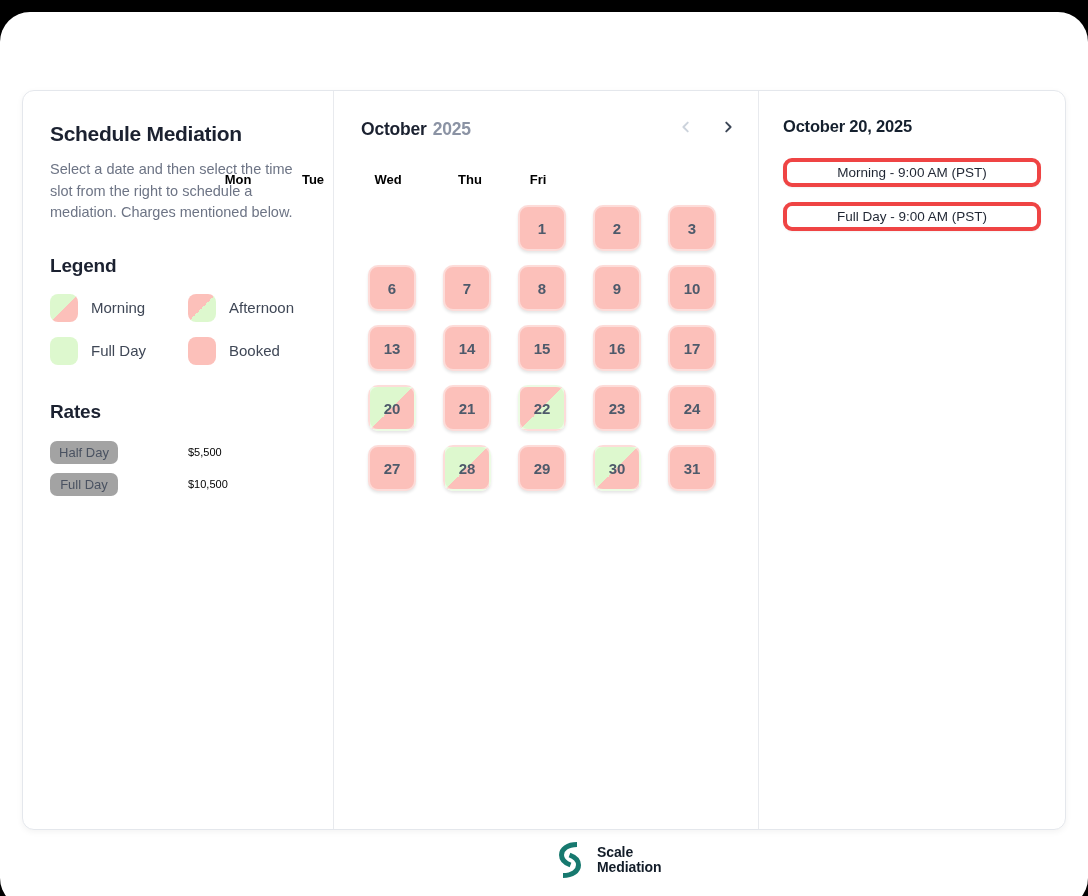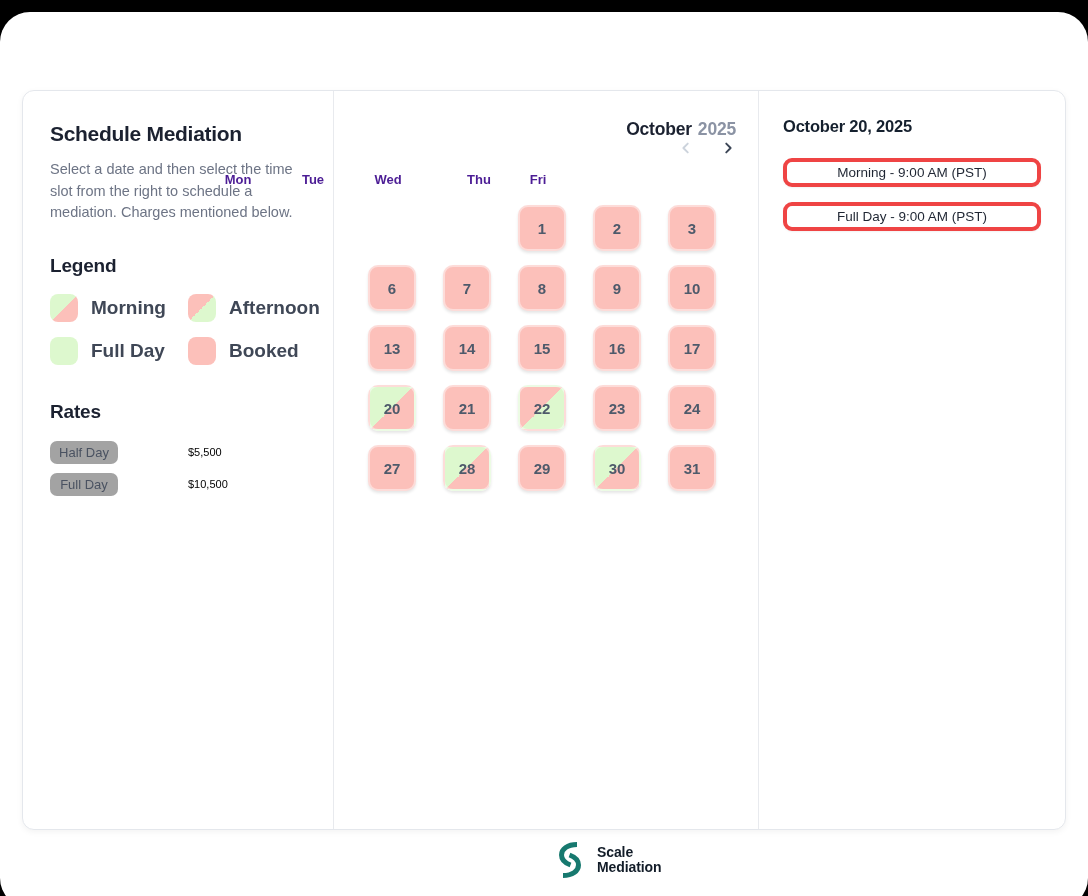--- a/index.html
+++ b/index.html
@@ -25,45 +25,45 @@
   .desc{margin:13px 0 0 0;width:262px;font-size:14.5px;line-height:21.5px;color:#6d7485;}
   .section-h{font-size:19px;font-weight:700;letter-spacing:-0.2px;margin:0;color:#1b2130;}
   .legend-h{margin-top:31px;}
   .legend-grid{margin-top:17px;display:grid;grid-template-columns:138px auto;row-gap:15px;}
   .legend-item{display:flex;align-items:center;gap:13px;}
   .swatch{width:28px;height:28px;border-radius:8px;flex:0 0 auto;}
   .swatch.morning{background:linear-gradient(135deg,var(--green,#ddf8ce) 50%,var(--pink,#fcc0ba) 50%);}
   .swatch.afternoon{background:linear-gradient(135deg,var(--pink,#fcc0ba) 50%,var(--green,#ddf8ce) 50%);}
   .swatch.fullday{background:var(--green,#ddf8ce);}
   .swatch.booked{background:var(--pink,#fcc0ba);}
-  .legend-label{font-size:19px;font-weight:700;color:#3f4756;}
+  .legend-label{font-size:15px;font-weight:400;color:#3f4756;}
   .rates-h{margin-top:36px;}
   .rates-list{margin-top:18px;}
   .rate-row{display:flex;align-items:center;margin-bottom:9px;}
   .rate-badge{background:#a3a3a3;color:#4a5261;font-size:13px;font-weight:500;
     padding:4px 0;width:68px;text-align:center;border-radius:7px;}
   .rate-value{margin-left:70px;font-size:11px;color:#000000;}
 
   
-  .cal-header{display:flex;align-items:flex-end;flex-direction:column;}
+  .cal-header{display:flex;align-items:flex-start;}
   .cal-title{font-size:17.5px;font-weight:700;letter-spacing:-0.2px;}
   .cal-title .year{color:#8b93a4;margin-left:6px;font-weight:700;}
   .cal-nav{margin-left:auto;display:flex;gap:26px;align-items:center;}
   .nav-btn{background:none;border:none;padding:0;cursor:pointer;width:16px;height:16px;display:flex;align-items:center;justify-content:center;}
   .nav-btn svg{display:block;}
   .nav-btn.prev{stroke:#ccd3dc;}
   .nav-btn.next{stroke:#3c4656;}
   .weekdays span{
     position:absolute;top:81px;transform:translateX(-50%);
-    font-size:13px;font-weight:700;color:#4c1d95;z-index:3;white-space:nowrap;
+    font-size:13px;font-weight:700;color:#000000;z-index:3;white-space:nowrap;
   }
   .weekdays span:nth-child(1){left:-96px;}
   .weekdays span:nth-child(2){left:-21px;}
   .weekdays span:nth-child(3){left:54px;}
-  .weekdays span:nth-child(4){left:145px;}
+  .weekdays span:nth-child(4){left:136px;}
   .weekdays span:nth-child(5){left:204px;}
   .day-grid{
     position:absolute;left:34px;top:114px;
     display:grid;grid-template-columns:repeat(5,48px);
     column-gap:27px;row-gap:14px;grid-auto-rows:46px;
   }
   .day{
     border-radius:10px;border:2px solid rgba(255,255,255,0.45);
     box-sizing:border-box;display:flex;align-items:center;justify-content:center;
     font-family:"Liberation Sans",sans-serif;

